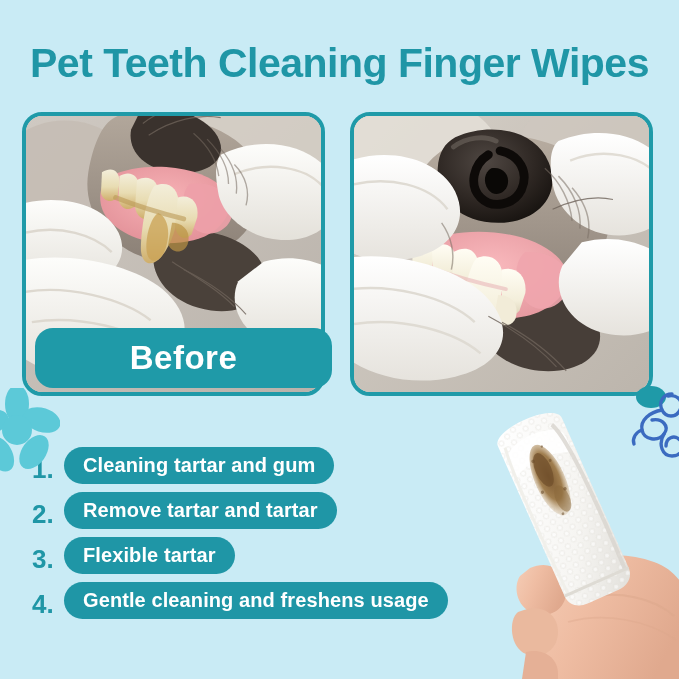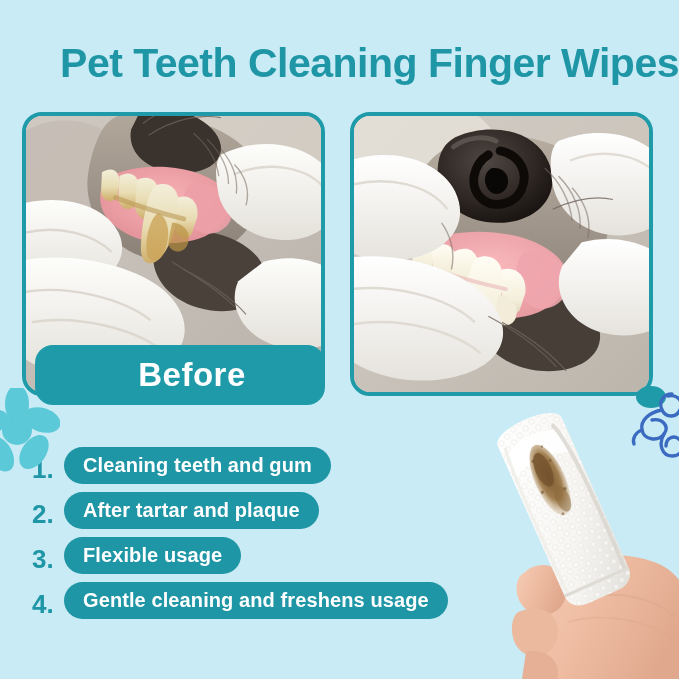--- a/index.html
+++ b/index.html
@@ -20,21 +20,21 @@
     background: #c9ebf5;
     overflow: hidden;
   }
 
   
   #title {
     position: absolute;
     left: 0;
     top: 40px;
     width: 679px;
-    text-align: right;
+    text-align: center;
     font-size: 41px;
     font-weight: bold;
     letter-spacing: -0.5px;
     color: #1f96a6;
     white-space: nowrap;
     font-family: "Liberation Sans", sans-serif;
   }
 
   
   .card {
@@ -66,21 +66,21 @@
     background: #1f9aa8;
     color: #ffffff;
     font-size: 33px;
     font-weight: bold;
     display: flex;
     align-items: center;
     justify-content: center;
     letter-spacing: 0.5px;
     z-index: 5;
   }
-  #banner-before { left: 35px;  top: 345px; width: 266px; padding-left: 24px; }
+  #banner-before { left: 35px;  top: 328px; width: 297px; }
   #banner-after  { left: 363px; top: 345px; width: 277px; }
 
   
   #features {
     position: absolute;
     left: 28px;
     top: 446px;
     width: 470px;
   }
   .feature-row {
@@ -416,29 +416,29 @@
         </g>
 
         <path d="M66 176 L136 176" stroke="#dedbd4" stroke-width="3"></path>
       </g>
     </svg>
   </div>
 
   <div id="features">
     <div class="feature-row">
       <div class="feature-num">1.</div>
-      <div class="feature-pill">Cleaning teeth and gum</div>
+      <div class="feature-pill">Cleaning tartar and gum</div>
     </div>
     <div class="feature-row">
       <div class="feature-num">2.</div>
-      <div class="feature-pill">After tartar and plaque</div>
+      <div class="feature-pill">Remove tartar and tartar</div>
     </div>
     <div class="feature-row">
       <div class="feature-num">3.</div>
-      <div class="feature-pill">Flexible usage</div>
+      <div class="feature-pill">Flexible tartar</div>
     </div>
     <div class="feature-row">
       <div class="feature-num">4.</div>
       <div class="feature-pill">Gentle cleaning and freshens usage</div>
     </div>
   </div>
 
 </div>
 
 </body></html>

